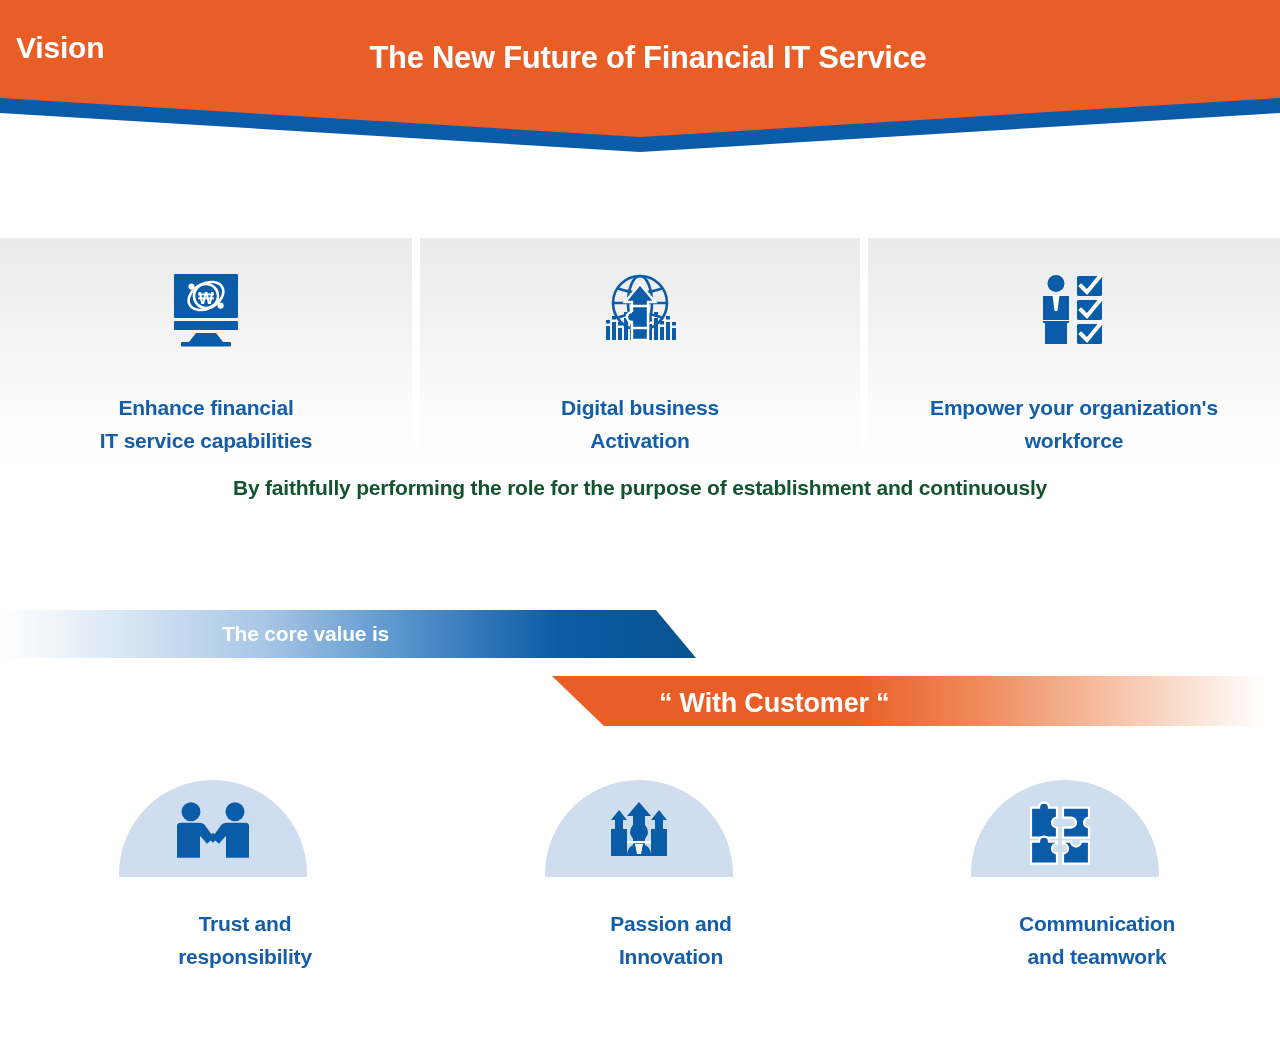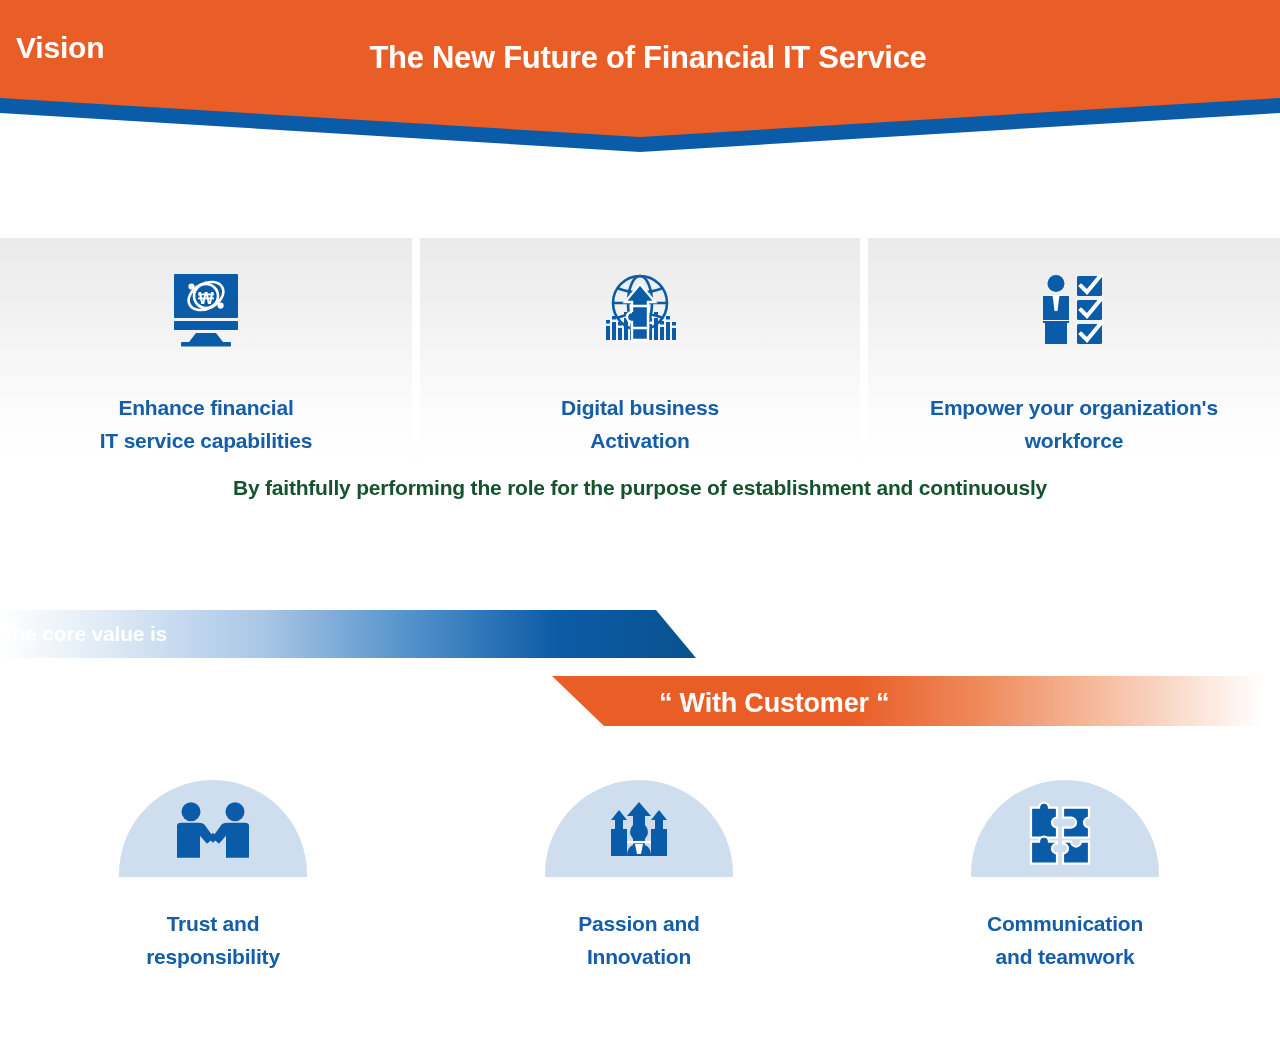--- a/index.html
+++ b/index.html
@@ -62,21 +62,21 @@
     text-align:center;color:#14532d;
     font-size:21px;font-weight:bold;line-height:1.53;
     letter-spacing:-0.2px;
   }
 
   
   .banner-blue{
     position:absolute;left:0;top:610px;width:760px;height:48px;
   }
   .banner-blue .btext{
-    position:absolute;left:0;top:12px;width:611px;text-align:left;
+    position:absolute;left:0;top:12px;width:611px;text-align:center;
     color:#ffffff;font-size:21px;font-weight:bold;letter-spacing:-0.2px;
   }
   .banner-orange{
     position:absolute;left:524px;top:676px;width:740px;height:50px;
   }
   .banner-orange .btext{
     position:absolute;left:0;top:12px;width:1272px;
     padding-left:135px;box-sizing:border-box;
     color:#ffffff;font-size:27px;font-weight:bold;letter-spacing:-0.2px;
   }
@@ -94,21 +94,21 @@
     width:188px;height:97px;
     background:#cfdeef;
     border-radius:94px 94px 0 0;
   }
   .value-dome .vicon{
     position:absolute;left:50%;top:50%;transform:translate(-50%,-44%);
   }
   .value-label{
     position:absolute;top:128px;left:0;width:100%;
     text-align:center;color:#145DA8;
-    font-size:21px;font-weight:bold;line-height:1.55;letter-spacing:-0.2px;
+    font-size:21px;font-weight:bold;line-height:1.55;letter-spacing:-0.2px;padding-left:32px;
   }
   .v1 .value-dome{margin-left:0px;}
 </style>
 </head>
 <body>
 
 <div class="page">
 
   <div class="header">
     <svg class="header-svg" width="1280" height="160" viewBox="0 0 1280 160">

